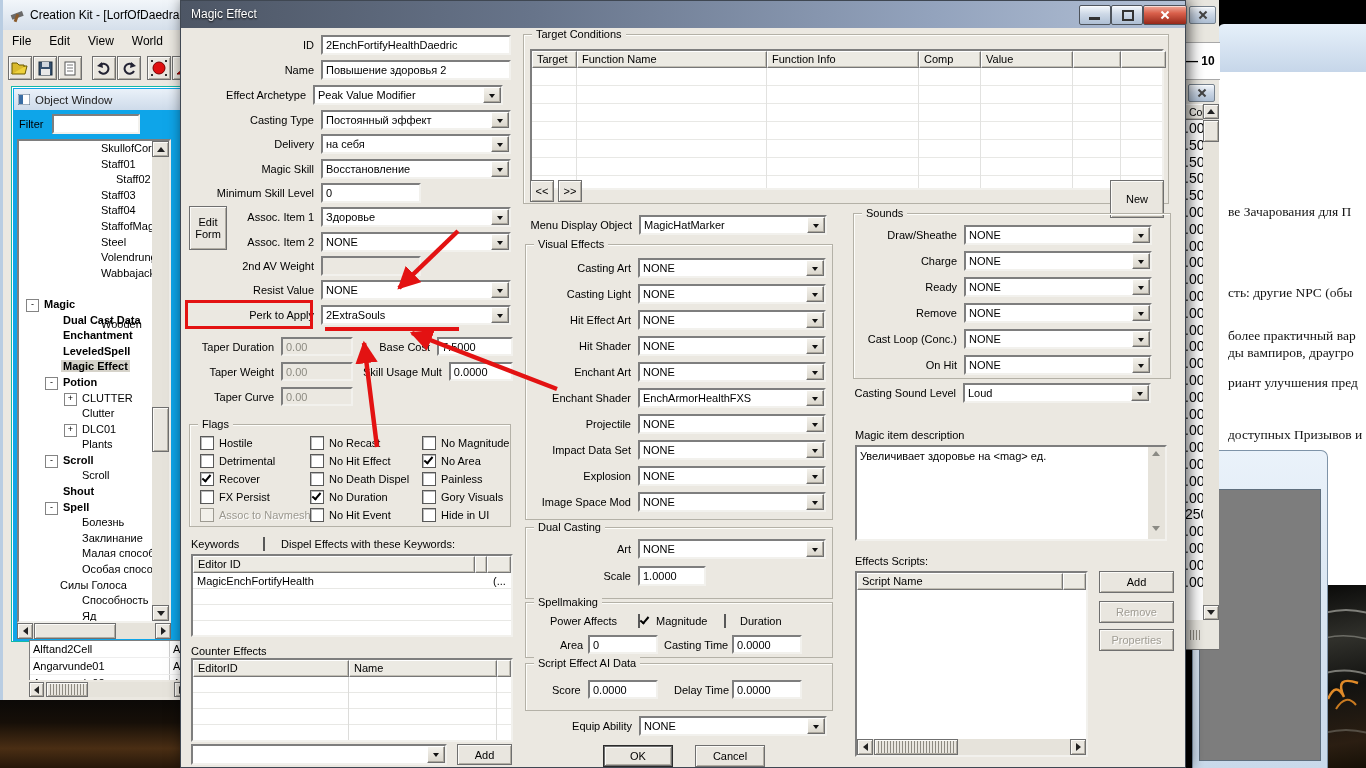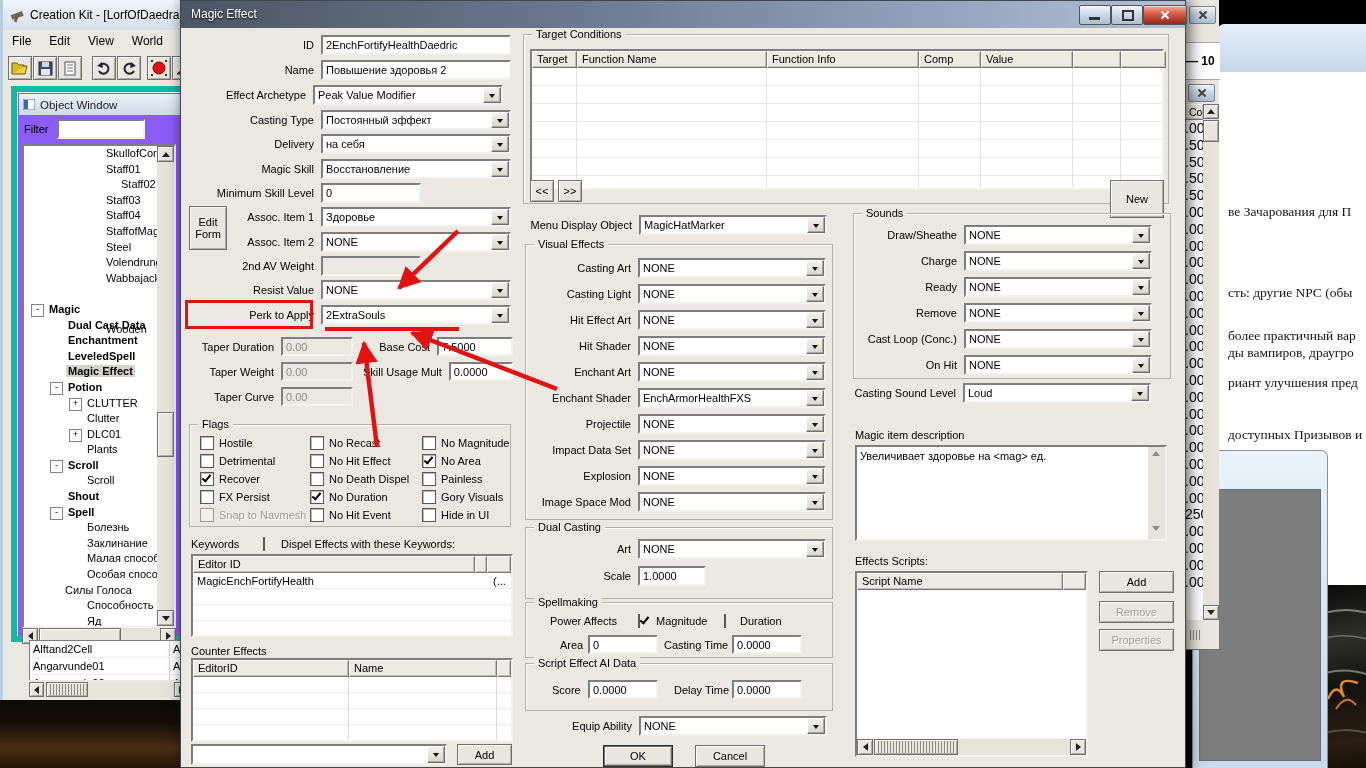--- a/index.html
+++ b/index.html
@@ -210,21 +210,21 @@
           <rect x="14" y="14" width="2" height="2" fill="#333"></rect>
       </svg>
     </div>
     <div class="b3 abs" style="left:169px;top:4px;width:24px;height:24px">
       <svg width="16" height="14">
         <path d="M1 13 L15 13 L15 1 Z" fill="#e01010" stroke="#700"></path>
       </svg>
     </div>
   </div>
 
-  <div class="abs" style="left:8px;top:86px;width:178px;height:556px;background:#8b5cf6;border:6px solid #14b8a6;box-shadow:1px 1px 0 #fff inset">
+  <div class="abs" style="left:8px;top:86px;width:178px;height:556px;background:#0ea5e9;border:1px solid #14b8a6;box-shadow:1px 1px 0 #fff inset">
     <div class="abs" style="left:2px;top:2px;width:174px;height:21px;background:linear-gradient(#eaf1f9,#cedbea);display:flex;align-items:center;white-space:nowrap">
       <svg width="12" height="11" style="margin:0 5px 0 4px;flex:none">
         <rect x="0" y="0" width="12" height="11" fill="#fff" stroke="#44617e"></rect>
         <rect x="1" y="1" width="4" height="9" fill="#3a6ea5"></rect>
       </svg>
       <span style="font-size:11.5px;color:#222">Object Window</span>
     </div>
     <span class="abs" style="left:7px;top:31px">Filter</span>
     <div class="tin abs" style="left:40px;top:27px;width:88px;height:20px"></div>
 
@@ -646,21 +646,21 @@
           <span class="flbl">Recover</span>
         </div>
 
         <div class="frow">
           <span class="cb"></span>
           <span class="flbl">FX Persist</span>
         </div>
 
         <div class="frow">
           <span class="cb dis"></span>
-          <span class="flbl dis">Snap to Navmesh</span>
+          <span class="flbl dis">Assoc to Navmesh</span>
         </div>
       </div>
     <div class="abs" style="left:120px;top:9px">
 
         <div class="frow">
           <span class="cb"></span>
           <span class="flbl">No Recast</span>
         </div>
 
         <div class="frow">

